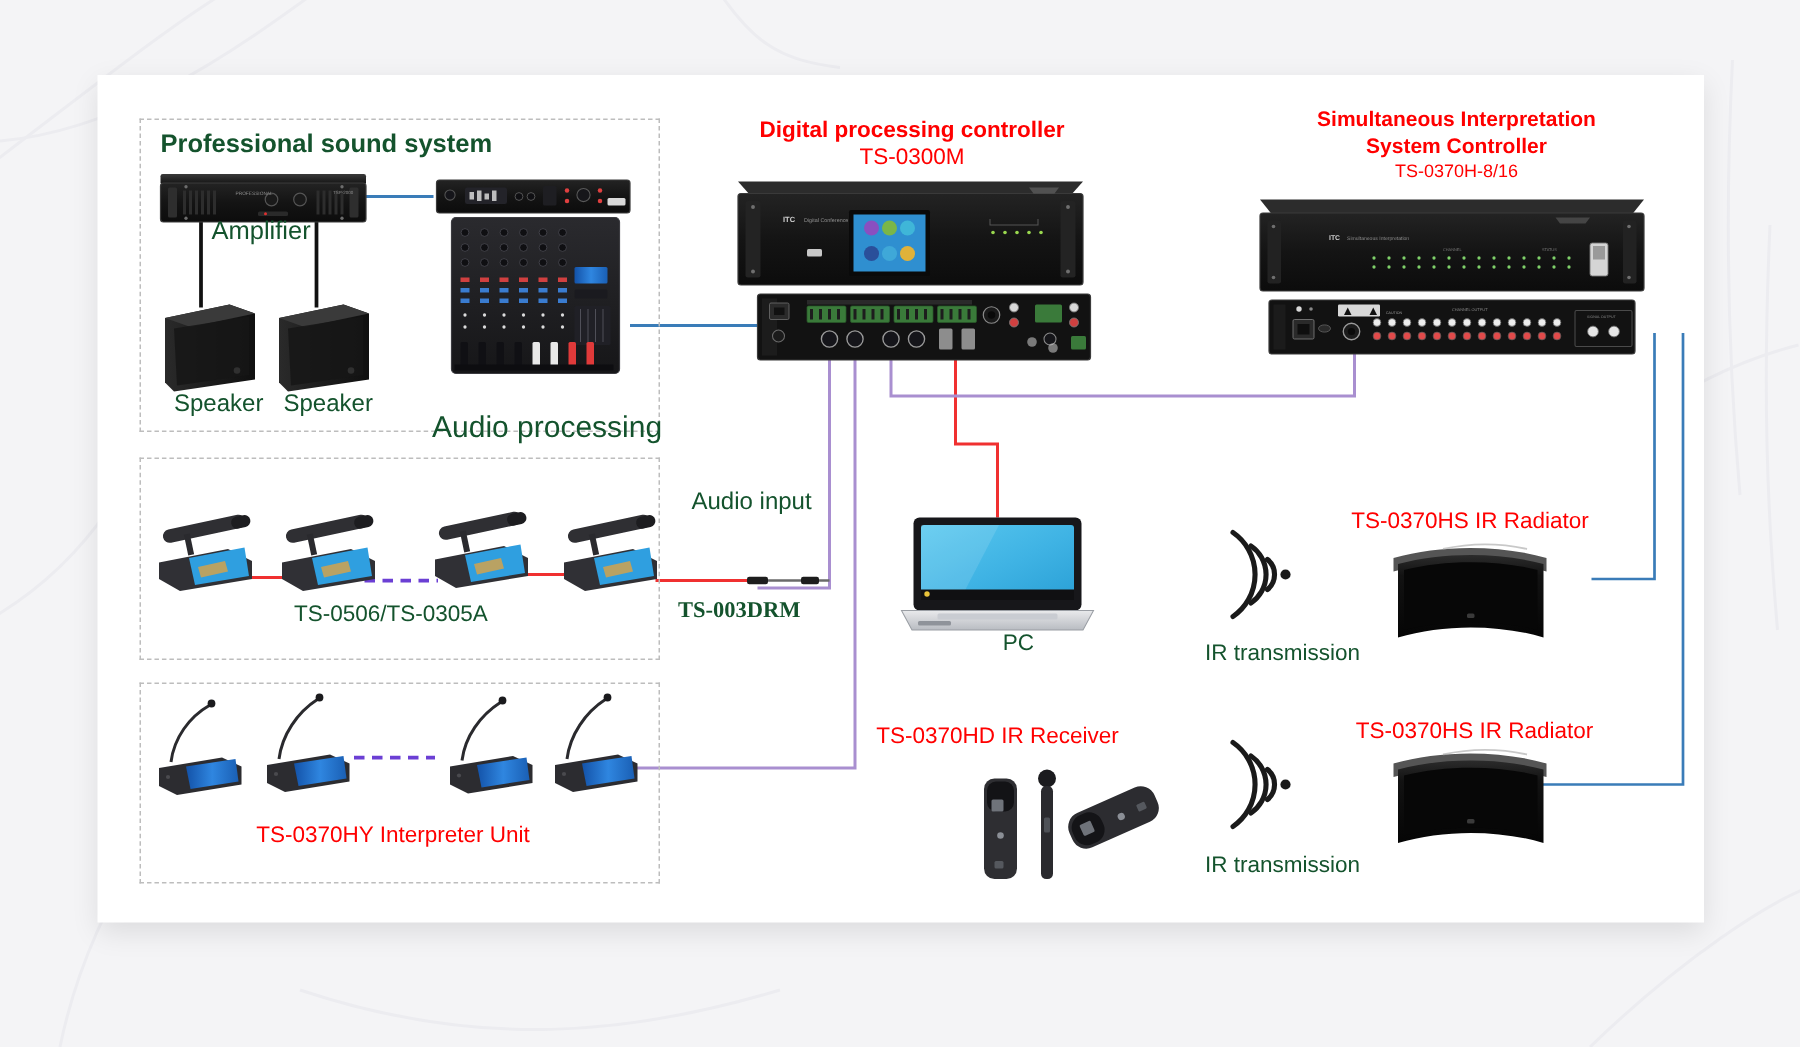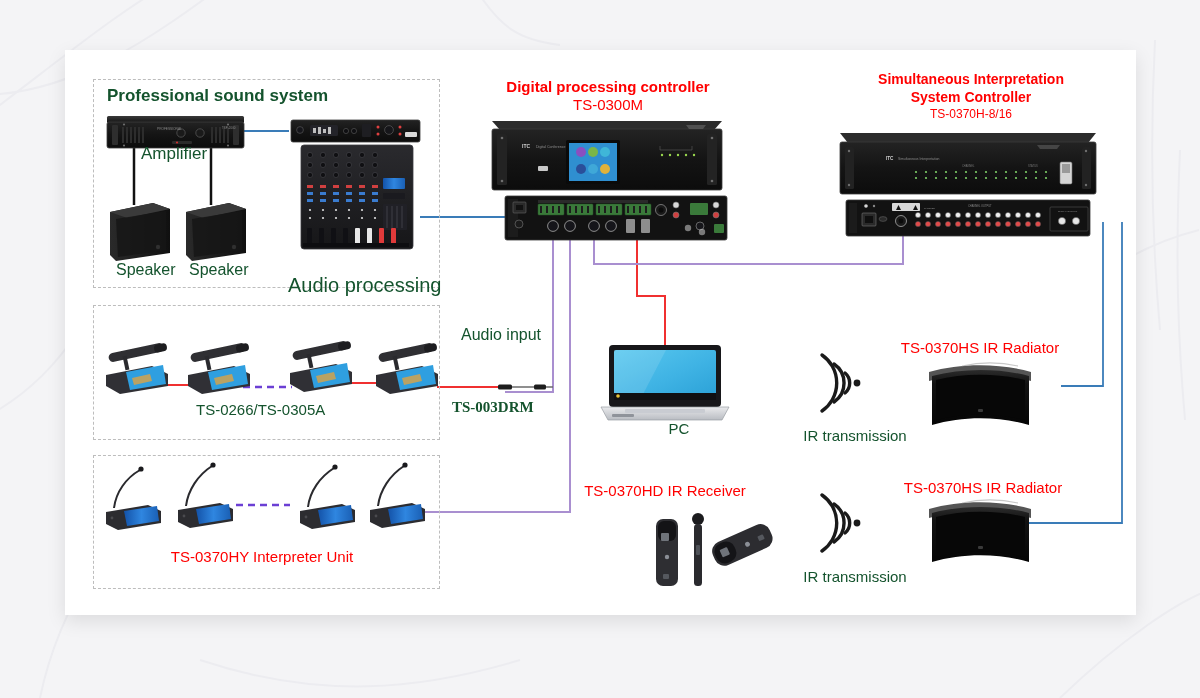--- a/index.html
+++ b/index.html
@@ -611,21 +611,21 @@
 
 <div class="lbl-red bold ctr" style="left:608px;top:78px;font-size:15px;">Digital processing controller</div>
 <div class="lbl-red ctr" style="left:608px;top:96px;font-size:15px;">TS-0300M</div>
 
 <div class="lbl-red bold ctr" style="left:971px;top:71px;font-size:14px;">Simultaneous Interpretation</div>
 <div class="lbl-red bold ctr" style="left:971px;top:89px;font-size:14px;text-align:right;">System Controller</div>
 <div class="lbl-red ctr" style="left:971px;top:107px;font-size:12px;">TS-0370H-8/16</div>
 
 <div class="lbl" style="left:461px;top:326px;font-size:16px;">Audio input</div>
 
-<div class="lbl" style="left:196px;top:401px;font-size:15px;">TS-0266/TS-0305A</div>
+<div class="lbl" style="left:196px;top:401px;font-size:15px;">TS-0506/TS-0305A</div>
 
 <div class="lbl bold" style="left:452px;top:399px;font-size:15px;font-family:Liberation Serif, serif;">TS-003DRM</div>
 
 <div class="lbl-red ctr" style="left:262px;top:548px;font-size:15px;">TS-0370HY Interpreter Unit</div>
 
 <div class="lbl ctr" style="left:664px;top:420px;font-size:15px;padding-left:30px;">PC</div>
 
 <div class="lbl-red ctr" style="left:665px;top:482px;font-size:15px;">TS-0370HD IR Receiver</div>
 
 <div class="lbl-red ctr" style="left:980px;top:339px;font-size:15px;">TS-0370HS IR Radiator</div>

